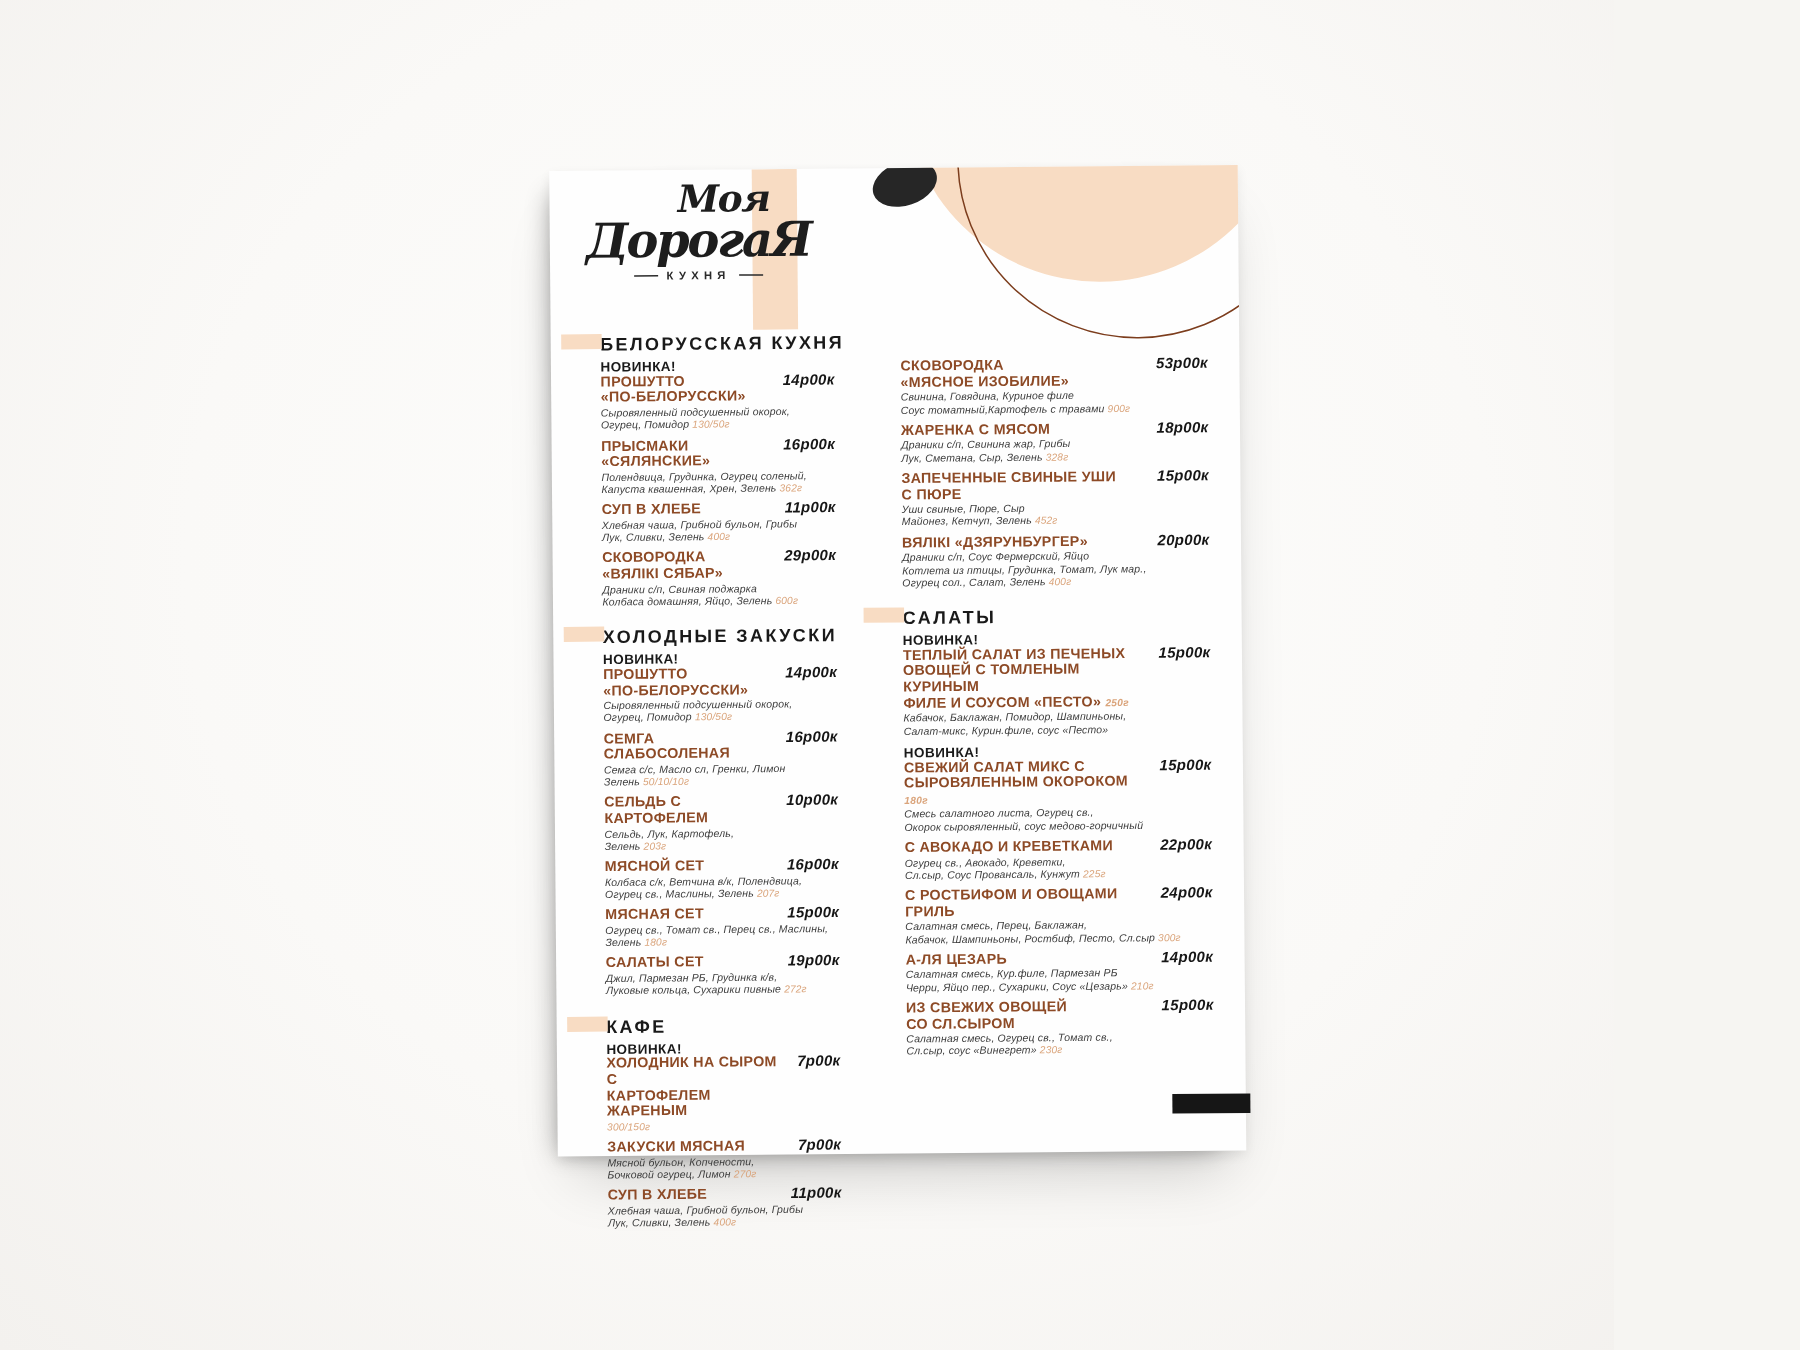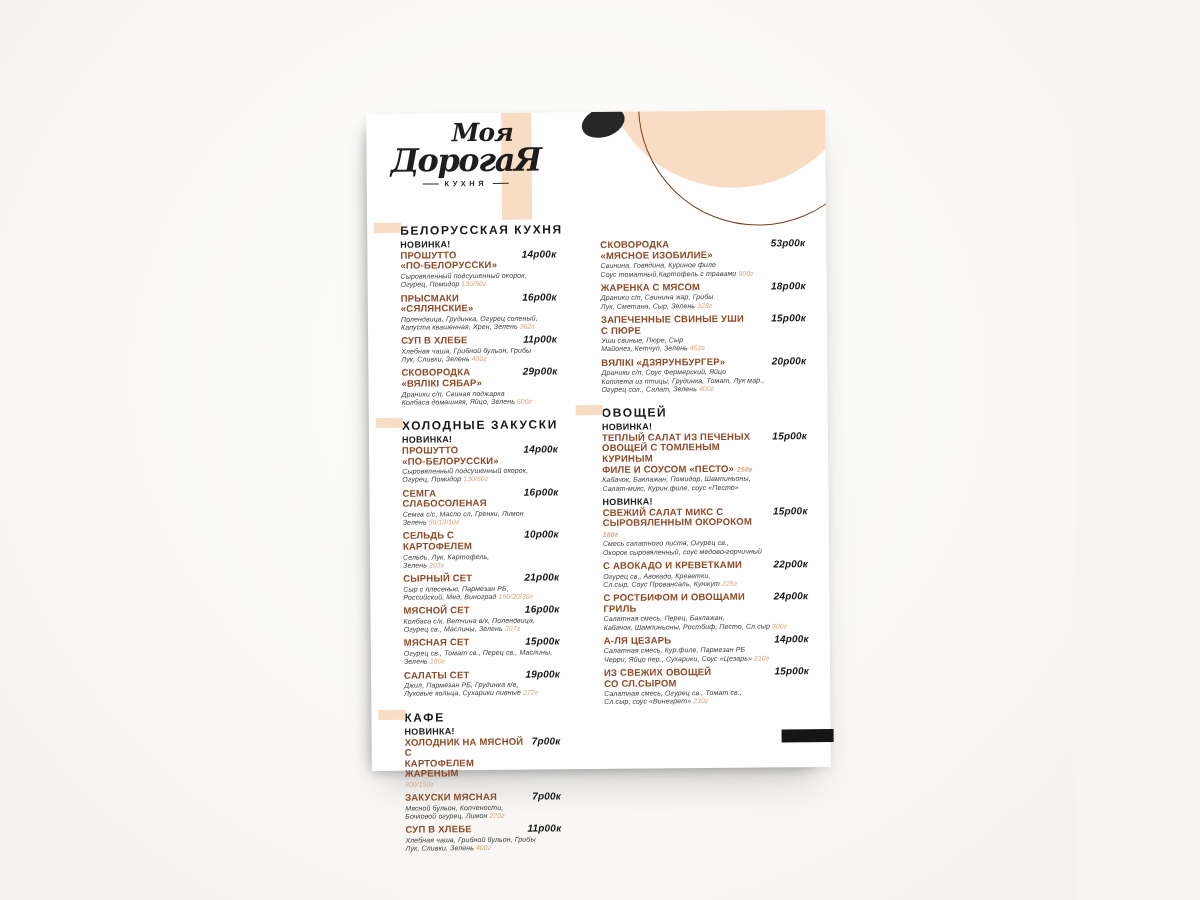--- a/index.html
+++ b/index.html
@@ -176,29 +176,20 @@
   <div class="item">
 
     <div class="row">
       <div class="name">СЕЛЬДЬ С КАРТОФЕЛЕМ</div>
       <div class="price">10р00к</div>
     </div>
     <div class="desc">Сельдь, Лук, Картофель,
 Зелень <span class="w">203г</span></div>
   </div>
 
-  <div class="item">
-
-    <div class="row">
-      <div class="name">СЫРНЫЙ СЕТ</div>
-      <div class="price">21р00к</div>
-    </div>
-    <div class="desc">Сыр с плесенью, Пармезан РБ,
-Российский, Мед, Виноград <span class="w">150/20/30г</span></div>
-  </div>
 
   <div class="item">
 
     <div class="row">
       <div class="name">МЯСНОЙ СЕТ</div>
       <div class="price">16р00к</div>
     </div>
     <div class="desc">Колбаса с/к, Ветчина в/к, Полендвица,
 Огурец св., Маслины, Зелень <span class="w">207г</span></div>
   </div>
@@ -224,21 +215,21 @@
   </div>
 
   <div class="sec-header">
     <span class="sec-marker"></span>
     <span class="sec-title">КАФЕ</span>
   </div>
 
   <div class="item">
     <div class="new-label">НОВИНКА!</div>
     <div class="row">
-      <div class="name">ХОЛОДНИК НА МЯСНОЙ С
+      <div class="name">ХОЛОДНИК НА СЫРОМ С
 КАРТОФЕЛЕМ ЖАРЕНЫМ</div>
       <div class="price">7р00к</div>
     </div>
     <div class="desc"><span class="w">300/150г</span></div>
   </div>
 
   <div class="item">
 
     <div class="row">
       <div class="name">ЗАКУСКИ МЯСНАЯ</div>
@@ -297,21 +288,21 @@
       <div class="name">ВЯЛІКІ «ДЗЯРУНБУРГЕР»</div>
       <div class="price">20р00к</div>
     </div>
     <div class="desc">Драники с/п, Соус Фермерский, Яйцо
 Котлета из птицы, Грудинка, Томат, Лук мар.,
 Огурец сол., Салат, Зелень <span class="w">400г</span></div>
   </div>
 
   <div class="sec-header">
     <span class="sec-marker"></span>
-    <span class="sec-title">ОВОЩЕЙ</span>
+    <span class="sec-title">САЛАТЫ</span>
   </div>
 
   <div class="item">
     <div class="new-label">НОВИНКА!</div>
     <div class="row">
       <div class="name">ТЕПЛЫЙ САЛАТ ИЗ ПЕЧЕНЫХ
 ОВОЩЕЙ С ТОМЛЕНЫМ КУРИНЫМ
 ФИЛЕ И СОУСОМ «ПЕСТО» <span class="w">250г</span></div>
       <div class="price">15р00к</div>
     </div>

